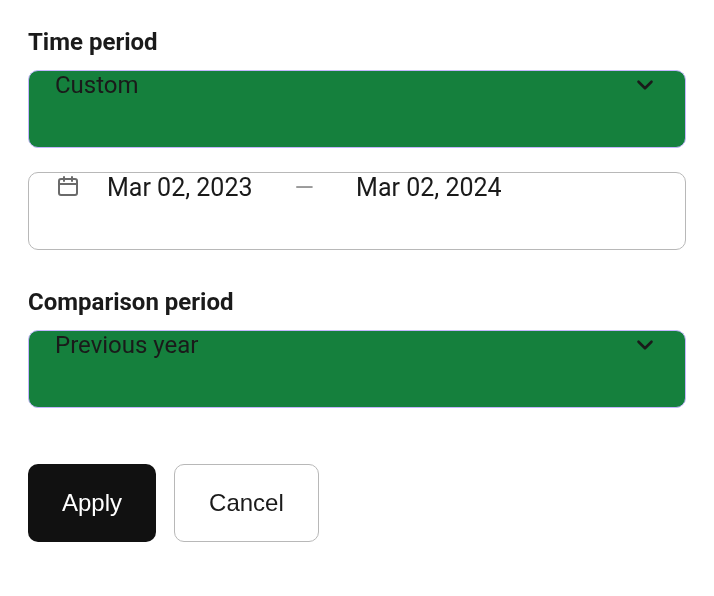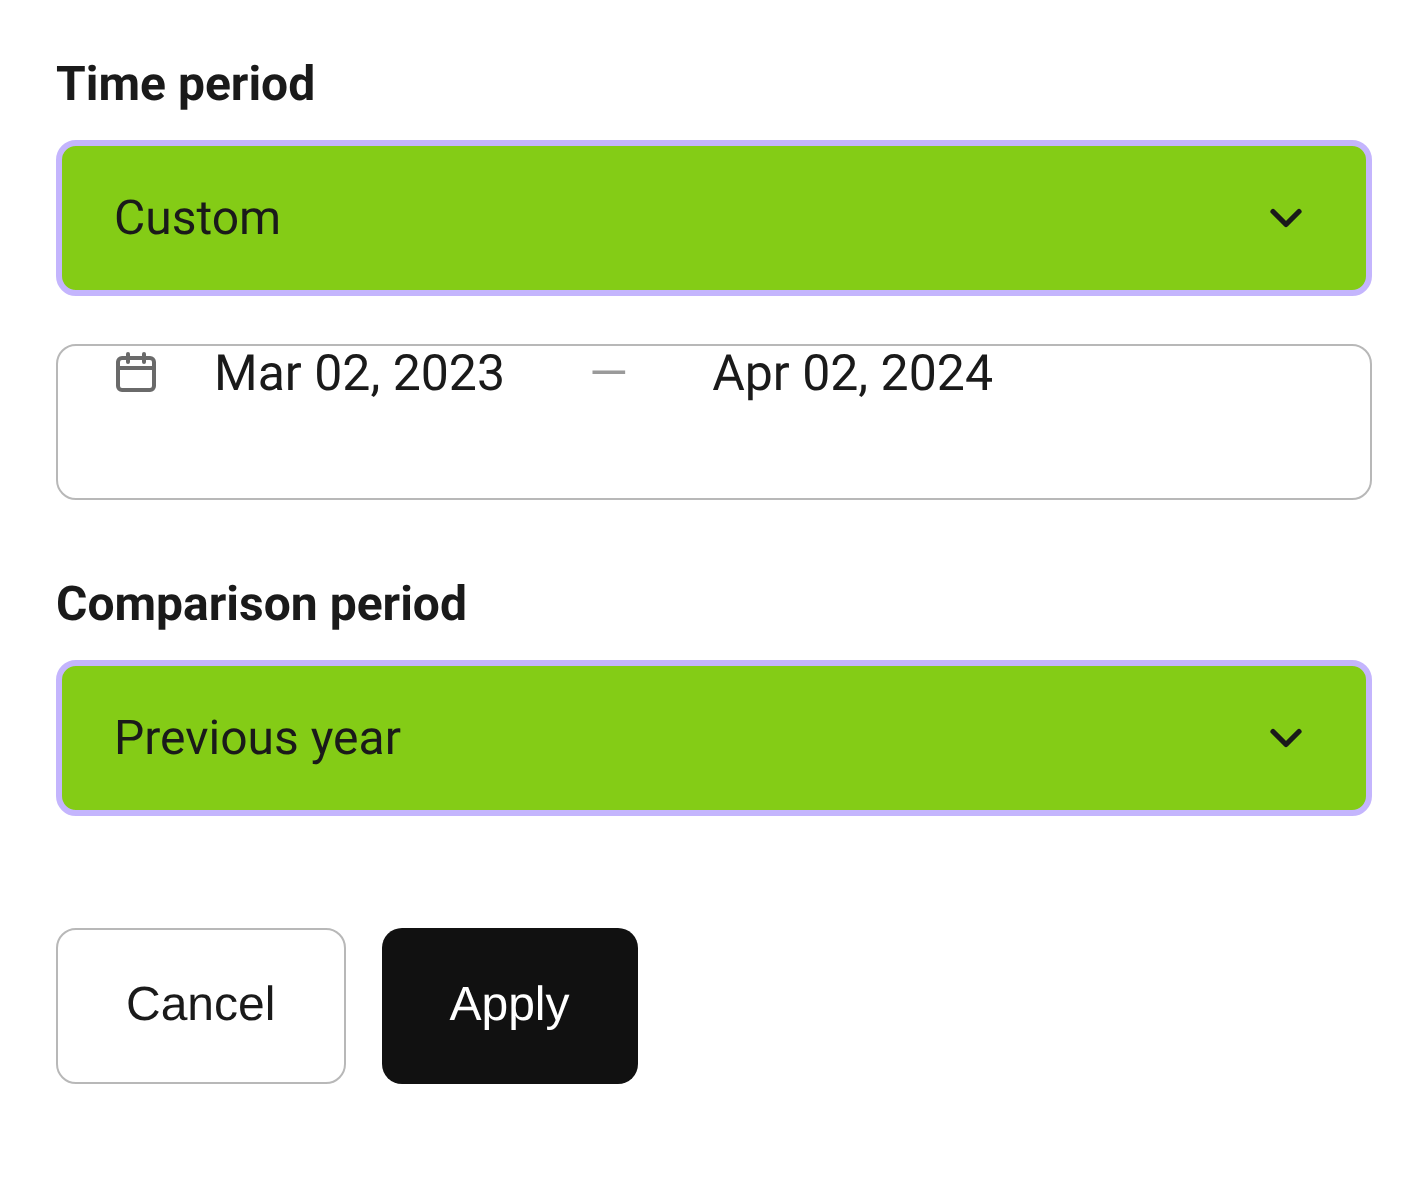--- a/index.html
+++ b/index.html
@@ -16,28 +16,28 @@
     }
     .field-label {
       font-size: 24px;
       font-weight: 700;
       margin-bottom: 14px;
       color: #1a1a1a;
     }
     .select-wrap {
       position: relative;
       width: 100%;
-      border: 3px solid #c4b5fd;
+      border: 1px solid #c4b5fd;
       border-radius: 10px;
       height: 78px;
       display: flex;
-      align-items: center;
+      align-items: flex-start;
       padding: 0 26px;
       cursor: pointer;
-      background: #84cc16;
+      background: #15803d;
       margin-bottom: 24px;
     }
     .select-value {
       font-size: 24px;
       color: #1a1a1a;
       flex: 1;
     }
     .chevron {
       width: 28px;
       height: 28px;
@@ -128,32 +128,32 @@
     <span class="cal-icon">
       <svg width="24" height="24" viewBox="0 0 24 24" fill="none" stroke="#6a6a6a" stroke-width="2" stroke-linecap="round" stroke-linejoin="round">
         <rect x="3" y="5" width="18" height="16" rx="2" ry="2"></rect>
         <line x1="16" y1="3" x2="16" y2="7"></line>
         <line x1="8" y1="3" x2="8" y2="7"></line>
         <line x1="3" y1="10" x2="21" y2="10"></line>
       </svg>
     </span>
     <span class="date-text">Mar 02, 2023</span>
     <span class="range-sep">—</span>
-    <span class="date-text">Apr 02, 2024</span>
+    <span class="date-text">Mar 02, 2024</span>
   </div>
 </div>
 
 <div class="comparison-section">
   <div class="field-label">Comparison period</div>
   <div class="select-wrap">
     <span class="select-value">Previous year</span>
     <span class="chevron">
       <svg width="26" height="26" viewBox="0 0 24 24" fill="none" stroke="#1a1a1a" stroke-width="2.4" stroke-linecap="round" stroke-linejoin="round">
         <polyline points="6 9 12 15 18 9"></polyline>
       </svg>
     </span>
   </div>
 </div>
 
 <div class="button-row">
+  <button class="btn btn-primary">Apply</button>
   <button class="btn btn-secondary">Cancel</button>
-  <button class="btn btn-primary">Apply</button>
 </div>
 
 </body></html>

